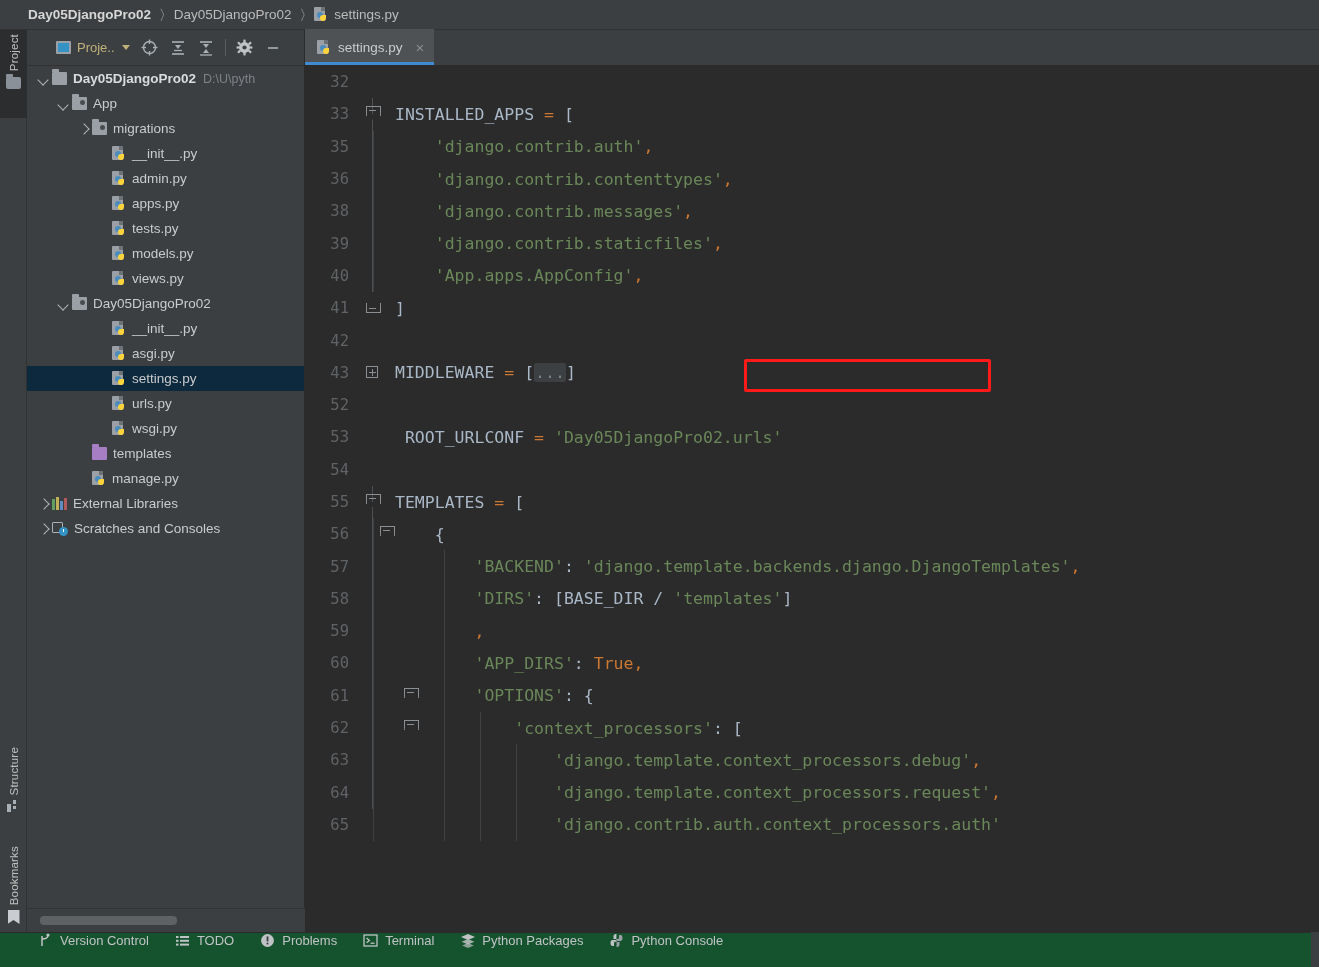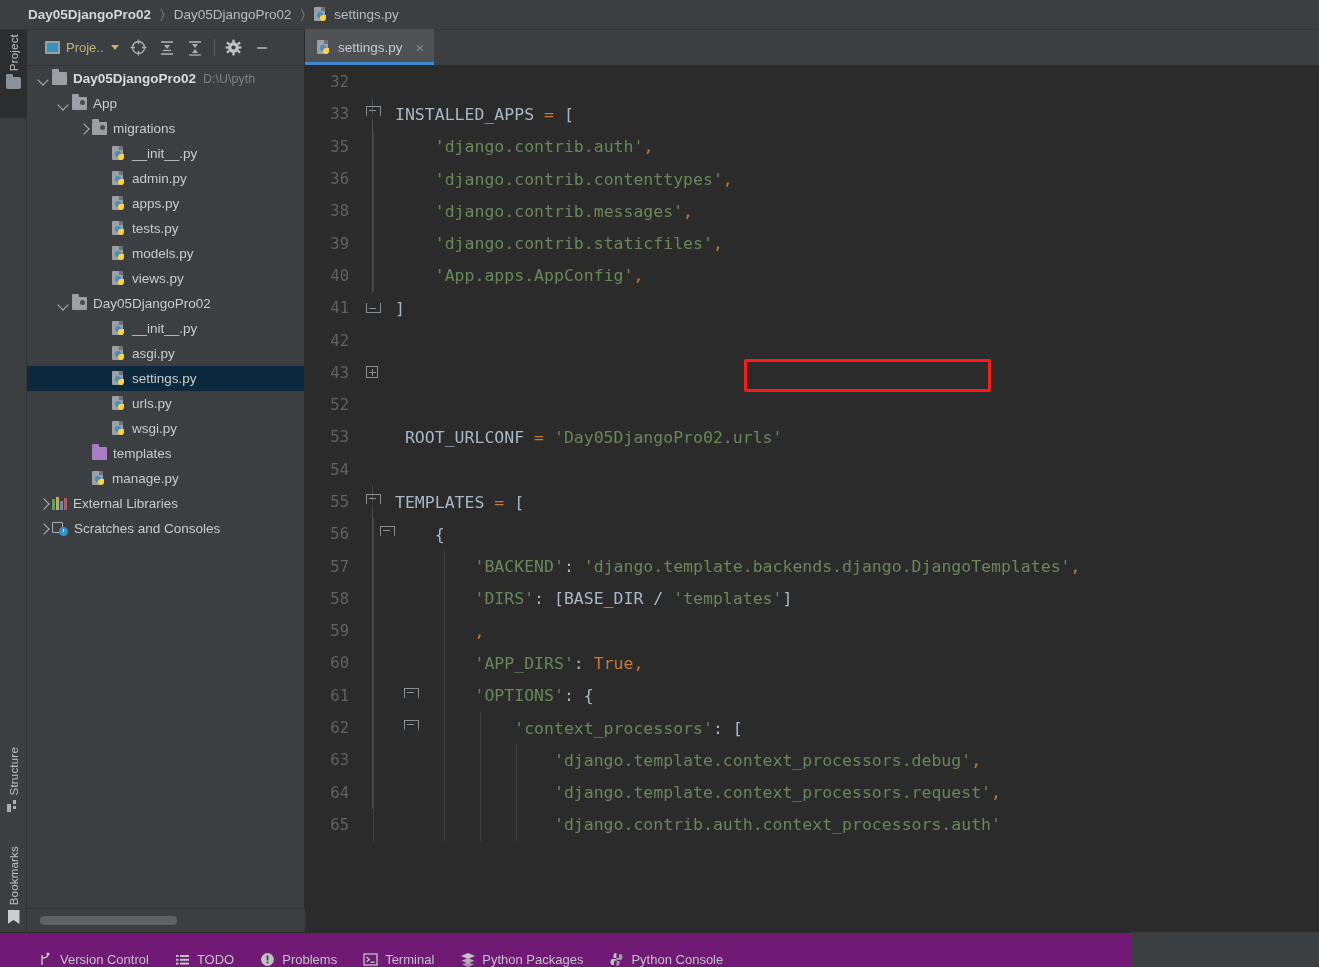--- a/index.html
+++ b/index.html
@@ -81,21 +81,21 @@
     background:#c9cdd1;
     clip-path:polygon(0 0,100% 0,100% 100%,50% 72%,0 100%);
   }
 
   
   #project-panel{
     position:absolute; left:27px; top:30px; width:278px; height:902px;
     background:#3c3f41; border-right:1px solid #2b2b2b;
   }
   #project-toolbar{
-    height:36px; display:flex; align-items:center; gap:0px; padding-left:16px;
+    height:36px; display:flex; align-items:center; gap:0px; padding-left:27px;
     border-bottom:1px solid #323232;
   }
   .tb-btn{
     width:28px; height:28px; display:flex; align-items:center; justify-content:center;
     cursor:default;
   }
   #proj-select{
     display:flex; align-items:center; gap:6px; padding:0 6px 0 2px; height:28px;
   }
   .proj-sq{
@@ -264,23 +264,23 @@
     background:#3d4043; border-radius:2px; padding:0 1px; color:#808080;
   }
 
   #red-box{
     position:absolute; left:439px; top:329px; width:247px; height:33px;
     border:3px solid #ff1a1a; border-radius:2px; pointer-events:none;
   }
 
   
   #statusbar{
-    position:absolute; left:0; top:932px; width:1131px; height:35px;
-    background:#701a75; border-top:1px solid #2b2b2b;
-    display:flex; align-items:flex-end; padding-left:38px; gap:26px;
+    position:absolute; left:0; top:932px; width:1311px; height:35px;
+    background:#14532d; border-top:1px solid #2b2b2b;
+    display:flex; align-items:flex-start; padding-left:38px; gap:26px;
   }
   .sb-item{ display:flex; align-items:center; gap:7px; }
   .sb-label{ font-size:13px; color:#c0c3c5; white-space:nowrap; }
   .sb-ico{ width:15px; height:15px; position:relative; flex:none; }
   #statusbar-left-ico{
     position:absolute; left:14px; top:951px; width:14px; height:13px;
   }
   #statusbar-left-ico .o{
     position:absolute; left:2px; top:1px; width:10px; height:10px;
     border:1.5px solid #a9b0b5;
@@ -661,20 +661,21 @@
         <span class="codetext"></span>
       </div>
       <div class="cline">
         <span class="lnum">43</span>
         <span class="gutter">
           <span class="fold-marker plus">
             <i class="minus"></i>
             <i class="plus-v"></i>
           </span>
         </span>
+        <span class="codetext"><span class="k-var">MIDDLEWARE </span><span class="punct">= </span><span class="k-var">[</span><span class="collapsed-box">...</span><span class="k-var">]</span></span>
       </div>
       <div class="cline">
         <span class="lnum">52</span>
         <span class="gutter"></span>
         <span class="codetext"></span>
       </div>
       <div class="cline">
         <span class="lnum">53</span>
         <span class="gutter"></span>
         <span class="codetext"><span class="k-var"> ROOT_URLCONF </span><span class="punct">= </span><span class="k-str">'Day05DjangoPro02.urls'</span></span>

